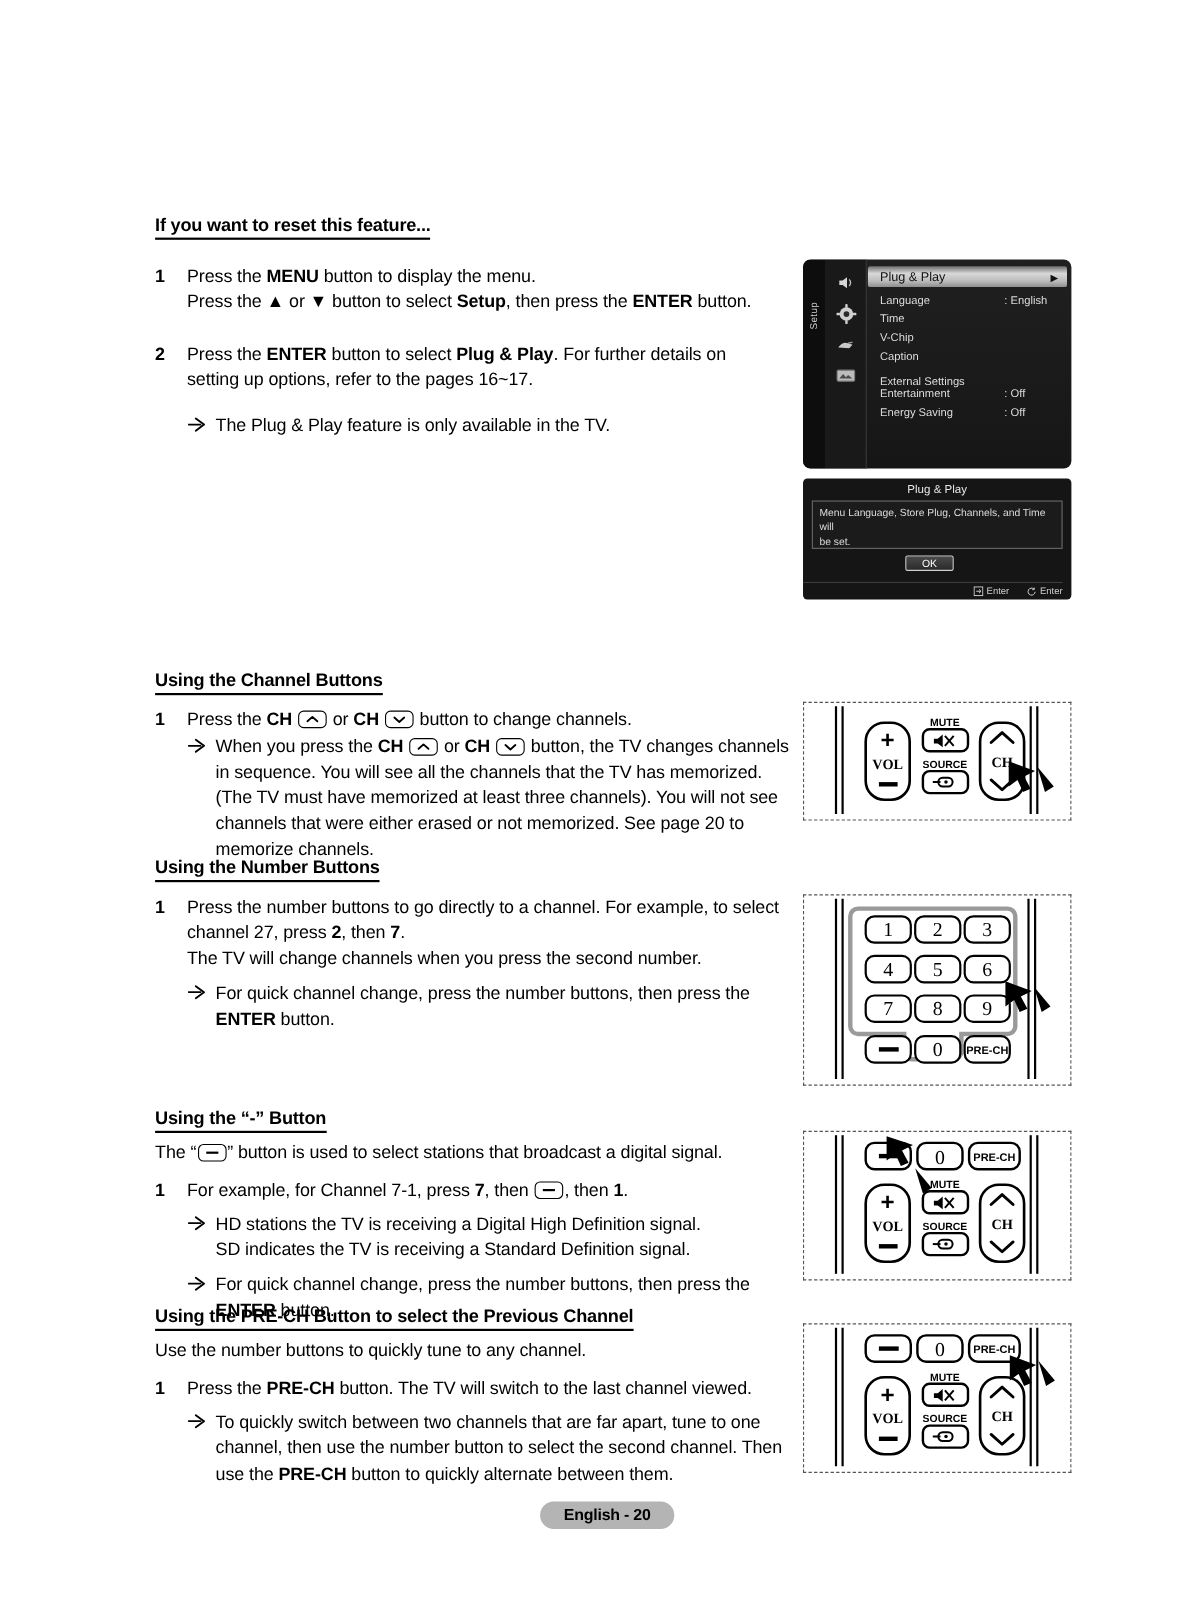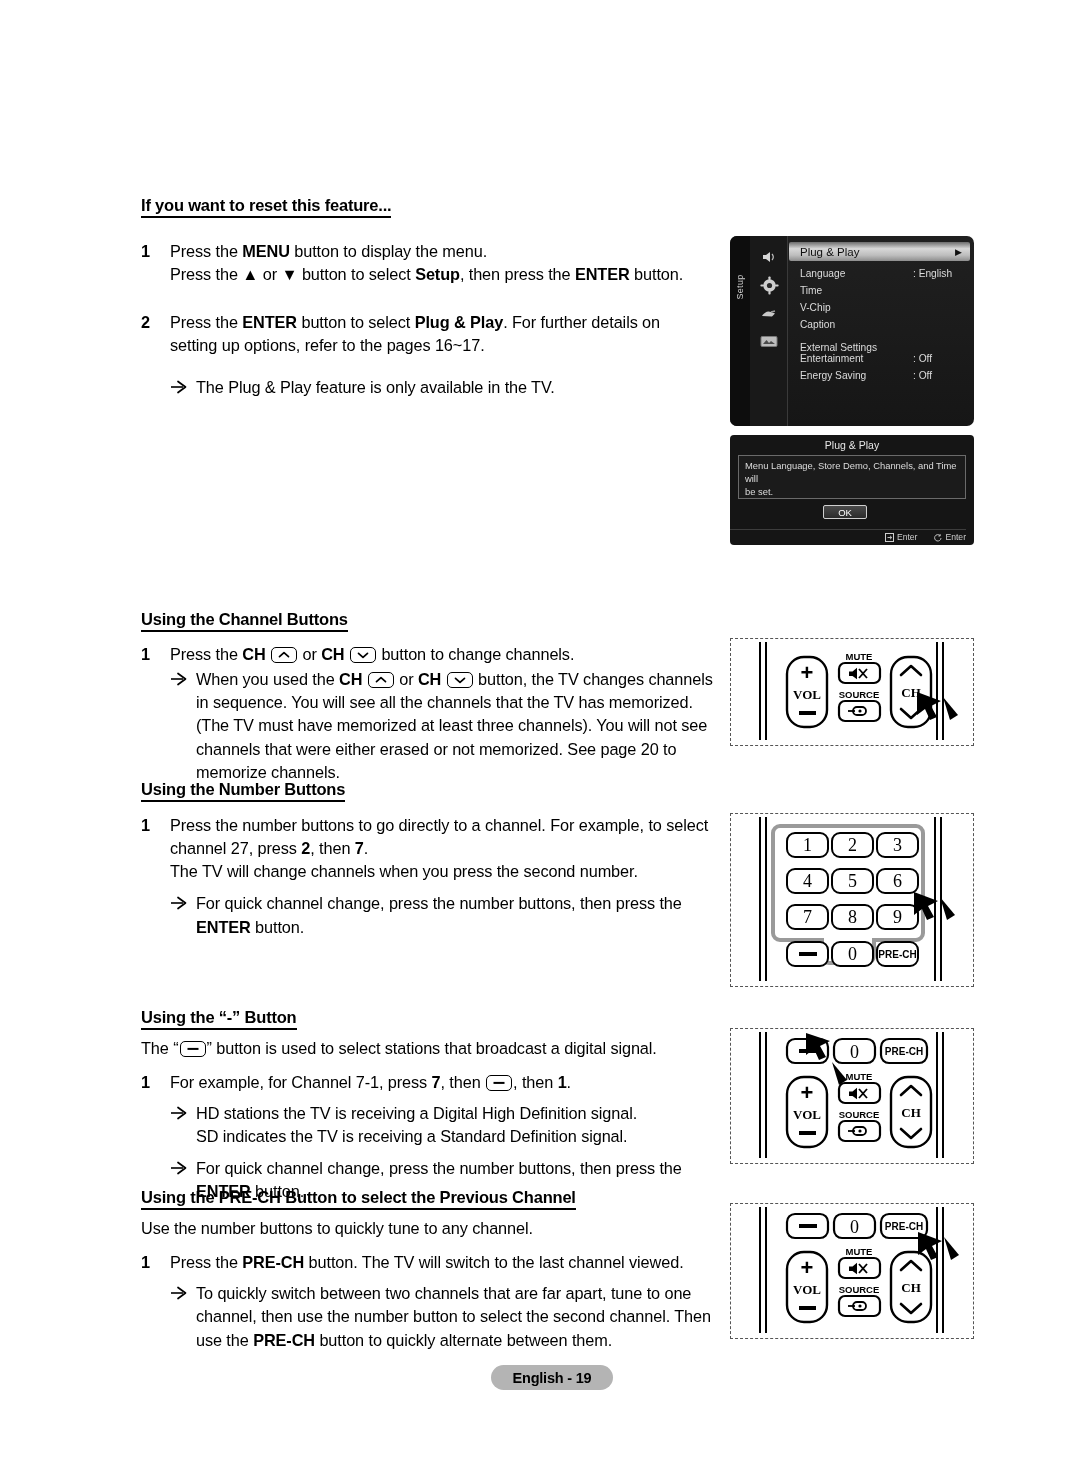--- a/index.html
+++ b/index.html
@@ -284,21 +284,21 @@
         <div class="osd-row" style="top: 131px;">
           <span class="lbl">Energy Saving</span>
           <span class="val">: Off</span>
         </div>
       </div>
   </div>
 
   <div class="osd" id="osd-dialog">
     <div class="dlg-title">Plug &amp; Play</div>
     <div class="dlg-box">
-      <div>Menu Language, Store Demo, Channels, and Time</div>
+      <div>Menu Language, Store Plug, Channels, and Time</div>
       <div>will</div>
       <div>be set.</div>
     </div>
     <div class="dlg-ok">OK</div>
     <div class="dlg-foot">
       <span>
         <svg width="9" height="9" viewBox="0 0 9 9">
             <rect x="0.5" y="0.5" width="8" height="8" fill="none" stroke="#cfcfcf"></rect>
             <path d="M2.5 4.5h4M5 2.8l1.8 1.7L5 6.2" stroke="#cfcfcf" fill="none" stroke-width="0.9"></path>
           </svg>
@@ -335,21 +335,21 @@
       <div class="num"></div>
       <div class="txt">
         <div class="bullet">
           <div class="bchar">
             <span class="arrowb"><svg width="18" height="14" viewBox="0 0 18 14">
                   <path d="M1 7 H13" stroke="#000" stroke-width="1.6" fill="none"></path>
                   <path d="M8 1.5 L15.5 7 L8 12.5" stroke="#000" stroke-width="1.7" fill="none" stroke-linecap="round" stroke-linejoin="round"></path>
                 </svg></span>
           </div>
           <div class="btxt">
-            <span>When you used the </span><b>CH</b>
+            <span>When you press the </span><b>CH</b>
             <span class="keyicon"><svg width="13" height="9" viewBox="0 0 13 9">
                   <path d="M2 6.2 L6.5 2.2 L11 6.2" stroke="#000" stroke-width="1.7" fill="none" stroke-linecap="round" stroke-linejoin="round"></path>
                 </svg></span><span> or </span><b>CH</b>
             <span class="keyicon"><svg width="13" height="9" viewBox="0 0 13 9">
                   <path d="M2 2.8 L6.5 6.8 L11 2.8" stroke="#000" stroke-width="1.7" fill="none" stroke-linecap="round" stroke-linejoin="round"></path>
                 </svg></span><span> button, the TV changes channels in sequence. You will see all the channels that the TV has memorized. (The TV must have memorized at least three channels). You will not see channels that were either erased or not memorized. See page 20 to memorize channels.</span>
           </div>
         </div>
       </div>
     </div>
@@ -622,15 +622,15 @@
       <path d="M170 66 L180 57 L190 66" stroke="#000" stroke-width="2.6" fill="none" stroke-linecap="round" stroke-linejoin="round"></path>
       <text x="180" y="88" font-family="Liberation Serif, serif" font-size="13" font-weight="bold" text-anchor="middle">CH</text>
       <path d="M170 100 L180 109 L190 100" stroke="#000" stroke-width="2.6" fill="none" stroke-linecap="round" stroke-linejoin="round"></path>
       <g>
         <path d="M187 28 L211 37 L201 42 L207 53 L200 56 L195 45 L187 51 Z" fill="#000"></path>
         <path d="M213 33 L228 51 L220 56 Z" fill="#000"></path>
       </g>
     </svg>
   </div>
 
-  <div id="footer-badge">English - 19</div>
+  <div id="footer-badge">English - 20</div>
 
 </div>
 
 </body></html>

